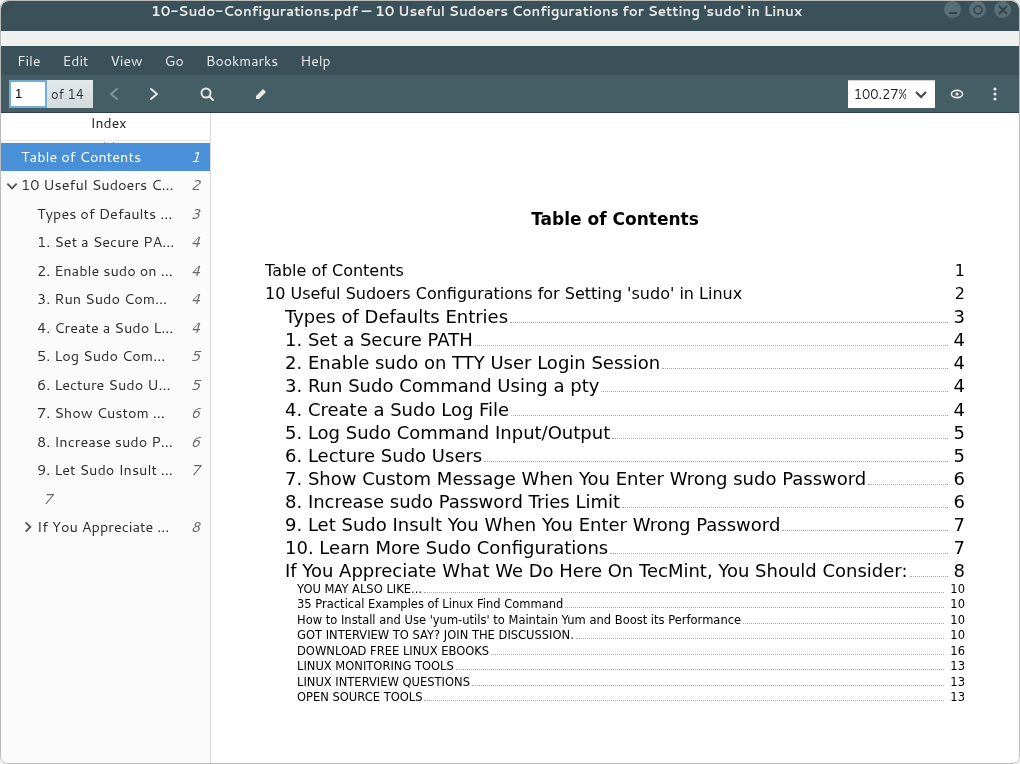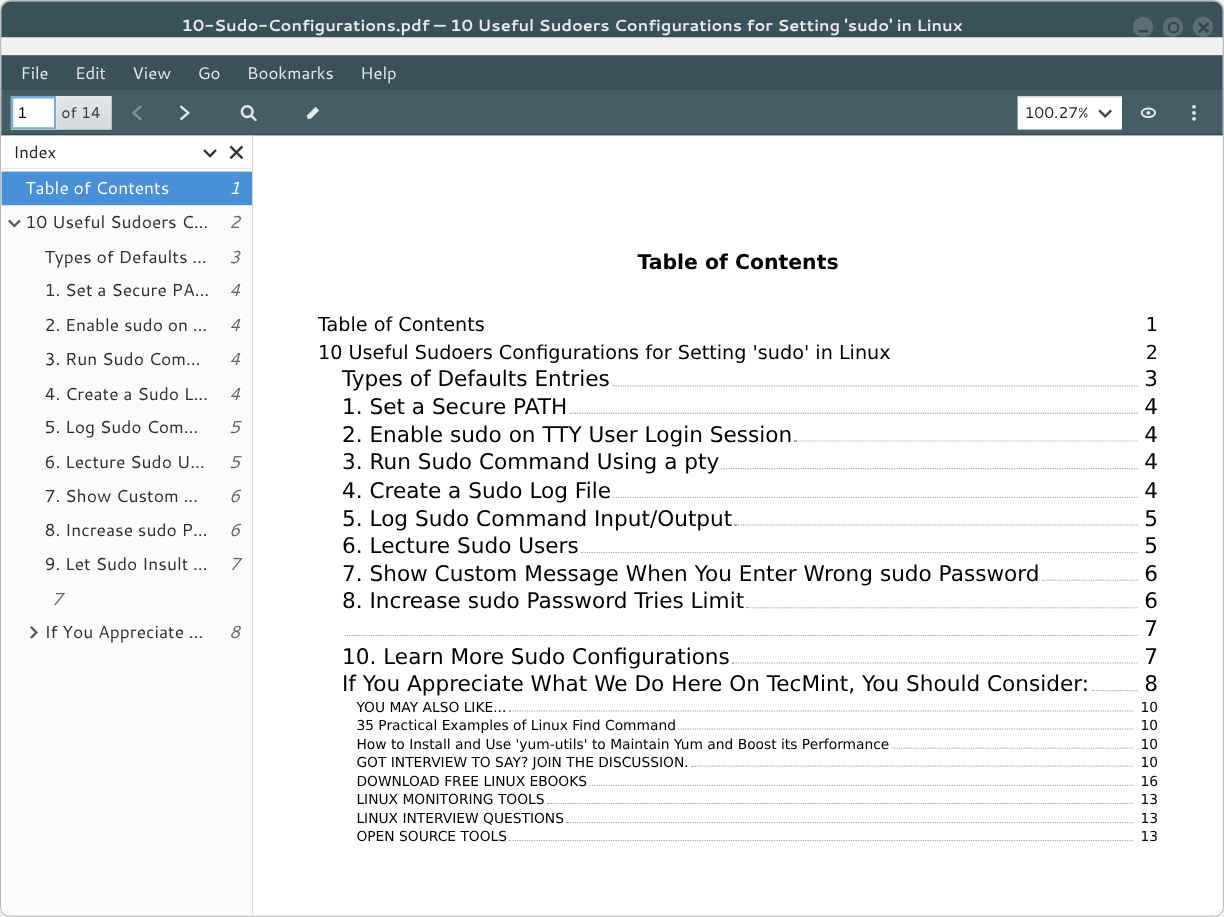--- a/index.html
+++ b/index.html
@@ -15,21 +15,21 @@
     display: flex;
     flex-direction: column;
   }
 
   
   .titlebar {
     background: #3a5159;
     color: #e8e8e8;
     height: 30px;
     display: flex;
-    align-items: flex-end;
+    align-items: flex-start;
     border-top-left-radius: 8px;
     border-top-right-radius: 8px;
     padding: 0 8px;
   }
   .titlebar .title-text {
     flex: 1;
     text-align: center;
     font-size: 13.5px;
     font-weight: bold;
     color: #eaeaea;
@@ -142,20 +142,21 @@
     background: #fbfbfb;
   }
   .sidebar-header {
     height: 28px;
     display: flex;
     align-items: center;
     padding: 0 4px 0 10px;
     gap: 4px;
     border-bottom: 1px solid #ebebeb;
     background: #fff;
+    flex-direction: column;
   }
   .sidebar-header .label { flex: 1; font-size: 14px; color: #222; }
   .sidebar-header .icon { width: 18px; height: 18px; display:flex;align-items:center;justify-content:center;color:#333;cursor:pointer;}
 
   .outline { overflow-y: auto; padding: 2px 0; }
   .outline-row {
     display: flex;
     align-items: center;
     padding: 3px 10px 3px 4px;
     font-size: 14.5px;
@@ -445,20 +446,21 @@
             <span class="toc-label">7. Show Custom Message When You Enter Wrong sudo Password</span>
             <span class="dots" style="border-bottom: 1px dotted rgba(0, 0, 0, 0.35); margin: 0px 2px 3px;"></span>
             <span class="pg">6</span>
           </div>
           <div class="toc2">
             <span class="toc-label">8. Increase sudo Password Tries Limit</span>
             <span class="dots" style="border-bottom: 1px dotted rgba(0, 0, 0, 0.35); margin: 0px 2px 3px;"></span>
             <span class="pg">6</span>
           </div>
           <div class="toc2">
+            <span class="toc-label">9. Let Sudo Insult You When You Enter Wrong Password</span>
             <span class="dots" style="border-bottom: 1px dotted rgba(0, 0, 0, 0.35); margin: 0px 2px 3px;"></span>
             <span class="pg">7</span>
           </div>
           <div class="toc2">
             <span class="toc-label">10. Learn More Sudo Configurations</span>
             <span class="dots" style="border-bottom: 1px dotted rgba(0, 0, 0, 0.35); margin: 0px 2px 3px;"></span>
             <span class="pg">7</span>
           </div>
           <div class="toc2">
             <span class="toc-label">If You Appreciate What We Do Here On TecMint, You Should Consider:</span>

